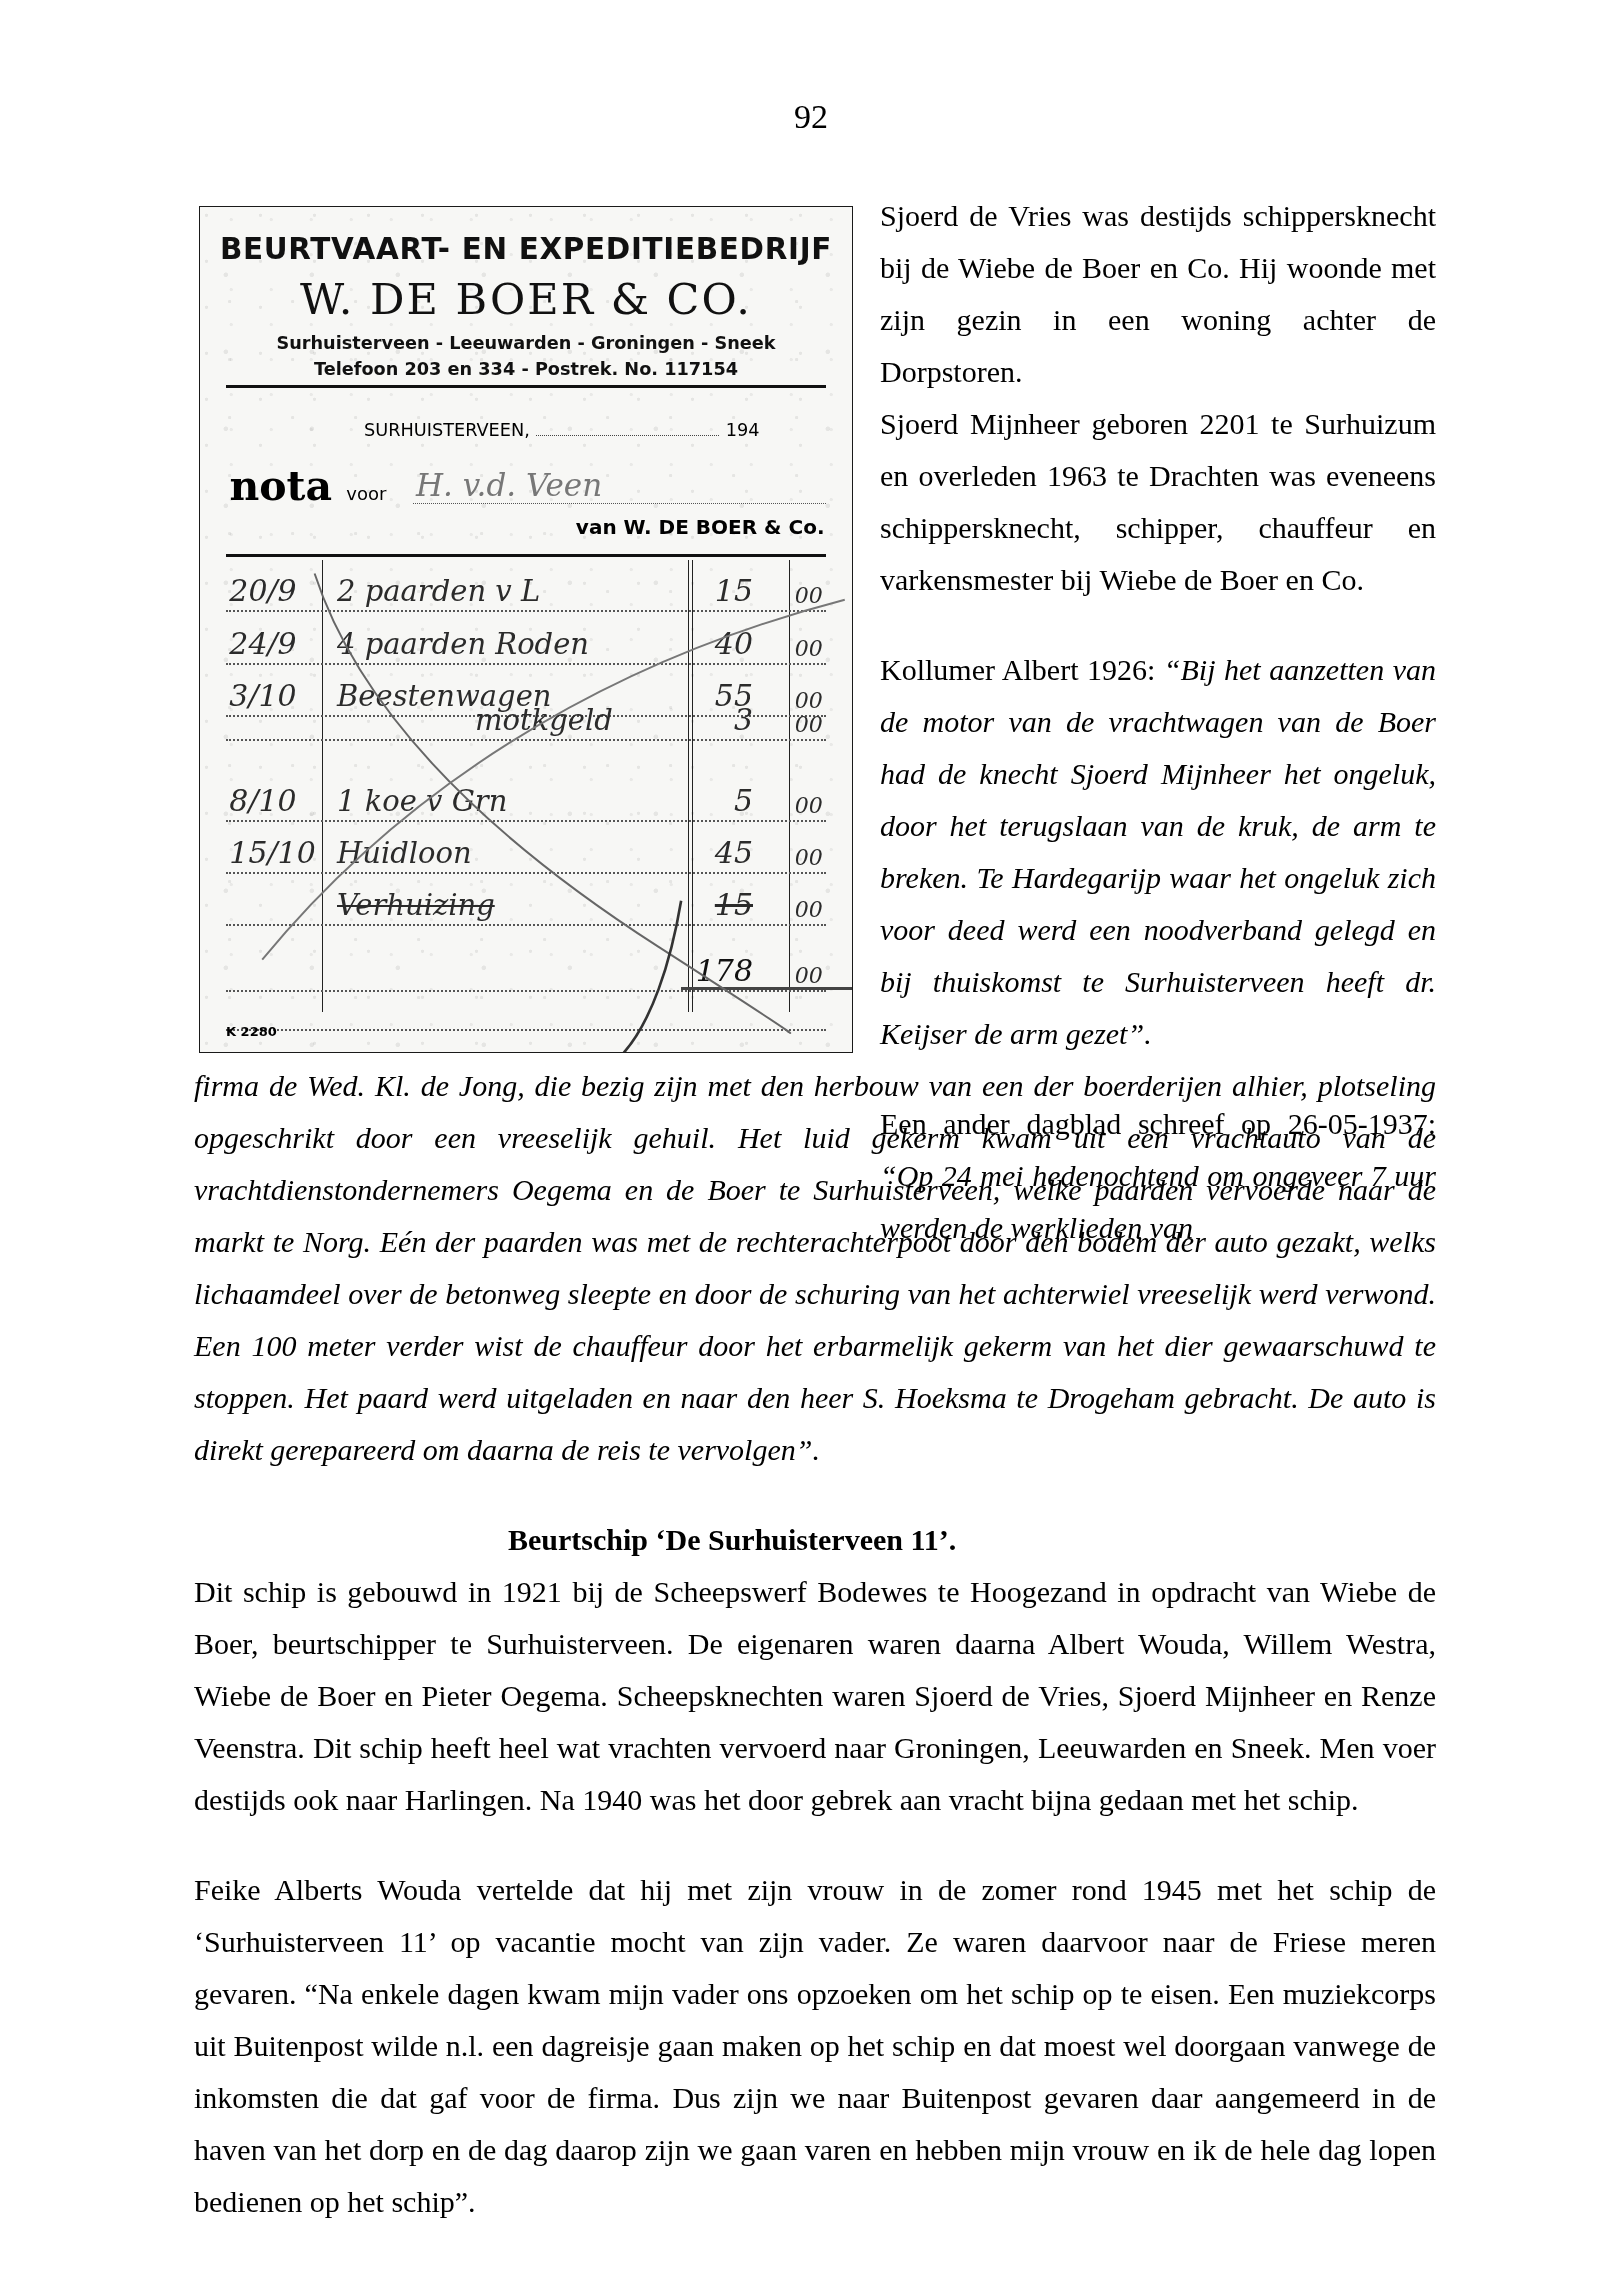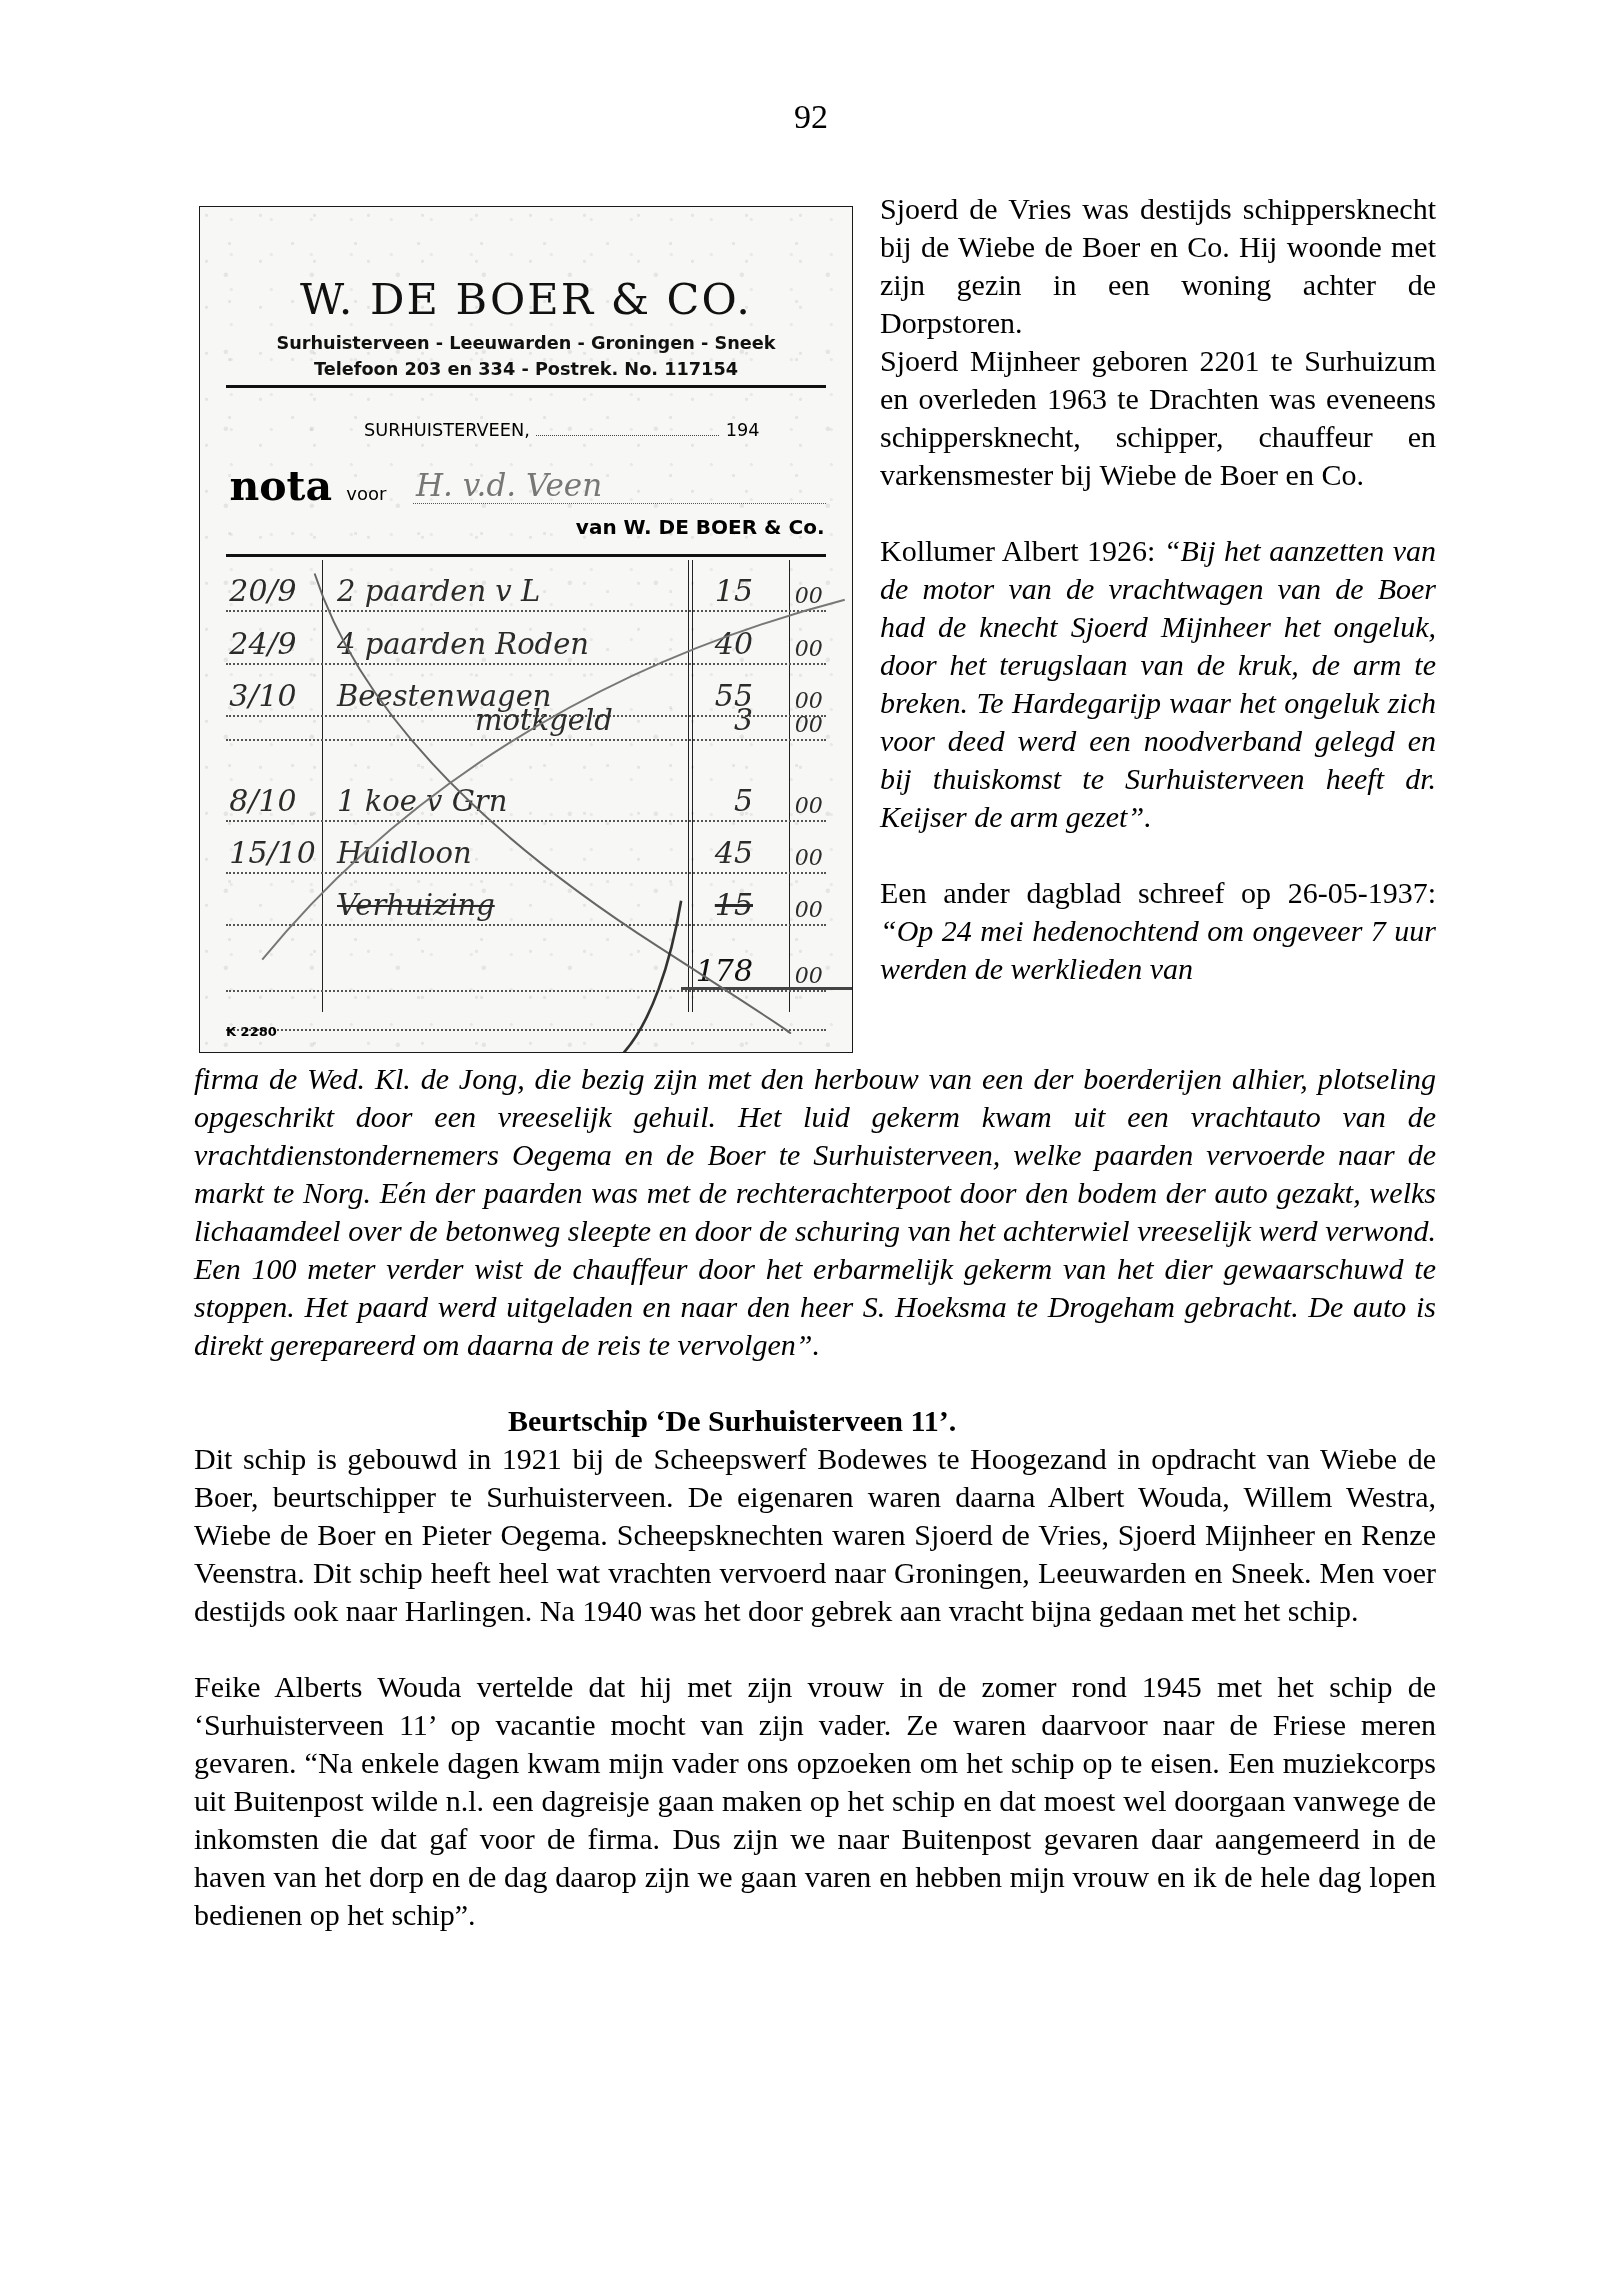--- a/index.html
+++ b/index.html
@@ -1,20 +1,20 @@
 <!DOCTYPE html>
 <html style="font-size:10.5px"><head>
 <meta charset="utf-8">
 <style>
   html, body { margin: 0; padding: 0; background: #ffffff; }
   body { width: 1622px; height: 2295px; position: relative; overflow: hidden;
          font-family: "Liberation Serif", "DejaVu Serif", serif; color: #000; }
   .page-number { position: absolute; left: 0; width: 1622px; top: 97px; text-align: center;
                  font-size: 34px; line-height: 39px; }
-  .text-col { position: absolute; font-size: 30px; line-height: 38px; text-align: justify; }
+  .text-col { position: absolute; font-size: 30px; line-height: 52px; text-align: justify; }
   .right-col { left: 880px; top: 190px; width: 556px; }
   .full-col { left: 194px; top: 1060px; width: 1242px; }
   p { margin: 0; }
   .gap { height: 38px; }
   em { font-style: italic; }
   .heading { font-weight: bold; text-align: left; padding-left: 314px; }
 
   
   .invoice { position: absolute; left: 199px; top: 206px; width: 652px; height: 845px;
              border: 1.3px solid #1a1a1a; background: #f7f7f5;
@@ -55,20 +55,21 @@
   .inv-k { position: absolute; left: 26px; bottom: 13px; font-size: 13px; font-weight: bold; }
   .inv-cross { position: absolute; inset: 0; pointer-events: none; }
 </style>
 </head>
 <body>
 
 <div class="page-number">92</div>
 
 <div class="invoice">
   <div class="inv-speckle"></div>
+  <div class="inv-line inv-title">BEURTVAART- EN EXPEDITIEBEDRIJF</div>
   <div class="inv-line inv-company">W. DE BOER &amp; CO.</div>
   <div class="inv-line inv-cities">Surhuisterveen  -  Leeuwarden  -  Groningen  -  Sneek</div>
   <div class="inv-line inv-phone">Telefoon 203 en 334  -  Postrek. No. 117154</div>
   <div class="inv-rule" style="top:178px"></div>
 
   <div class="inv-place">
     <span>SURHUISTERVEEN,</span><span class="inv-dots"></span><span>194</span>
   </div>
 
   <div class="inv-nota">

